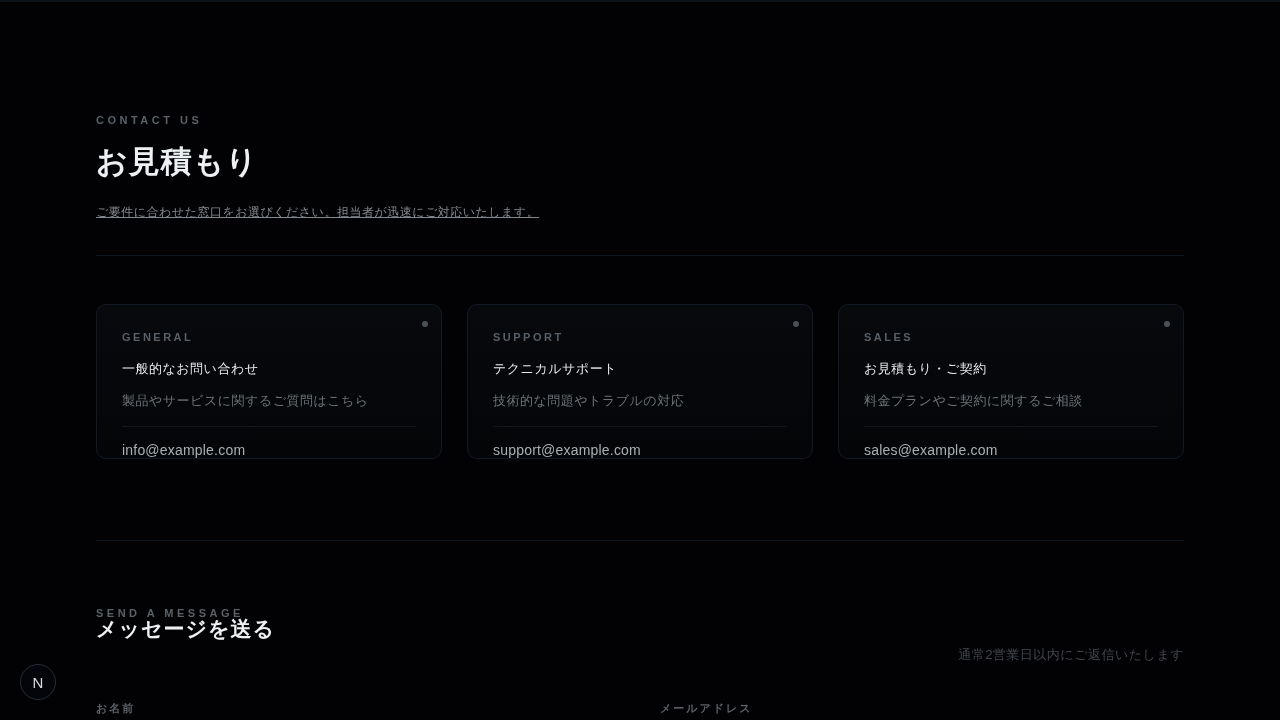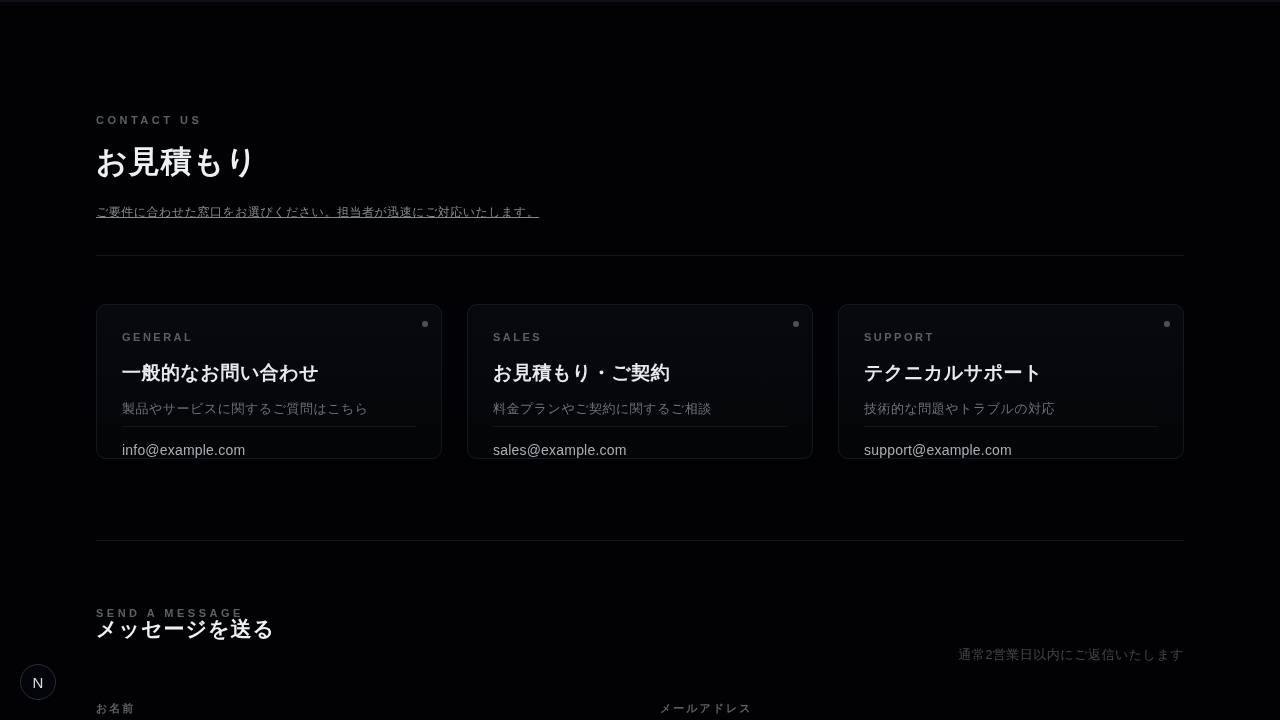--- a/index.html
+++ b/index.html
@@ -64,28 +64,28 @@
     position: absolute; top: 16px; right: 13px;
     width: 6px; height: 6px; border-radius: 50%;
     background: #4b5257;
   }
   .card-tag {
     font-size: 11px; letter-spacing: 2.5px;
     color: #585f66; font-weight: 700;
     margin-bottom: 17px;
   }
   .card-title {
-    font-size: 19px; font-weight: 700;
+    font-size: 13px; font-weight: 400;
     color: #e7eaec; letter-spacing: 0.5px;
     margin-bottom: 14px;
   }
   .card-desc {
     font-size: 13px; color: #6c7277;
     letter-spacing: 0.5px;
-    margin-bottom: 8px;
+    margin-bottom: 16px;
   }
   .card-divider { height: 1px; background: #11161f; margin: 0 0 0 0; }
   .card-email {
     font-size: 14px; color: #aaafb4;
     padding-top: 15px;
     letter-spacing: 0.2px;
   }
 
   .eyebrow-message { position: absolute; top: 607px; left: 0; }
   .message-title {
@@ -147,34 +147,34 @@
       <span class="card-dot"></span>
       <div class="card-tag">GENERAL</div>
       <div class="card-title">一般的なお問い合わせ</div>
       <div class="card-desc">製品やサービスに関するご質問はこちら</div>
       <div class="card-divider"></div>
       <div class="card-email">info@example.com</div>
     </div>
 
     <div class="card">
       <span class="card-dot"></span>
+      <div class="card-tag">SUPPORT</div>
+      <div class="card-title">テクニカルサポート</div>
+      <div class="card-desc">技術的な問題やトラブルの対応</div>
+      <div class="card-divider"></div>
+      <div class="card-email">support@example.com</div>
+    </div>
+
+    <div class="card">
+      <span class="card-dot"></span>
       <div class="card-tag">SALES</div>
       <div class="card-title">お見積もり・ご契約</div>
       <div class="card-desc">料金プランやご契約に関するご相談</div>
       <div class="card-divider"></div>
       <div class="card-email">sales@example.com</div>
-    </div>
-
-    <div class="card">
-      <span class="card-dot"></span>
-      <div class="card-tag">SUPPORT</div>
-      <div class="card-title">テクニカルサポート</div>
-      <div class="card-desc">技術的な問題やトラブルの対応</div>
-      <div class="card-divider"></div>
-      <div class="card-email">support@example.com</div>
     </div>
 
   </div>
 
   <div class="hr hr-2"></div>
 
   <div class="eyebrow eyebrow-message">SEND A MESSAGE</div>
   <h2 class="message-title">メッセージを送る</h2>
   <div class="message-note">通常2営業日以内にご返信いたします</div>
 

